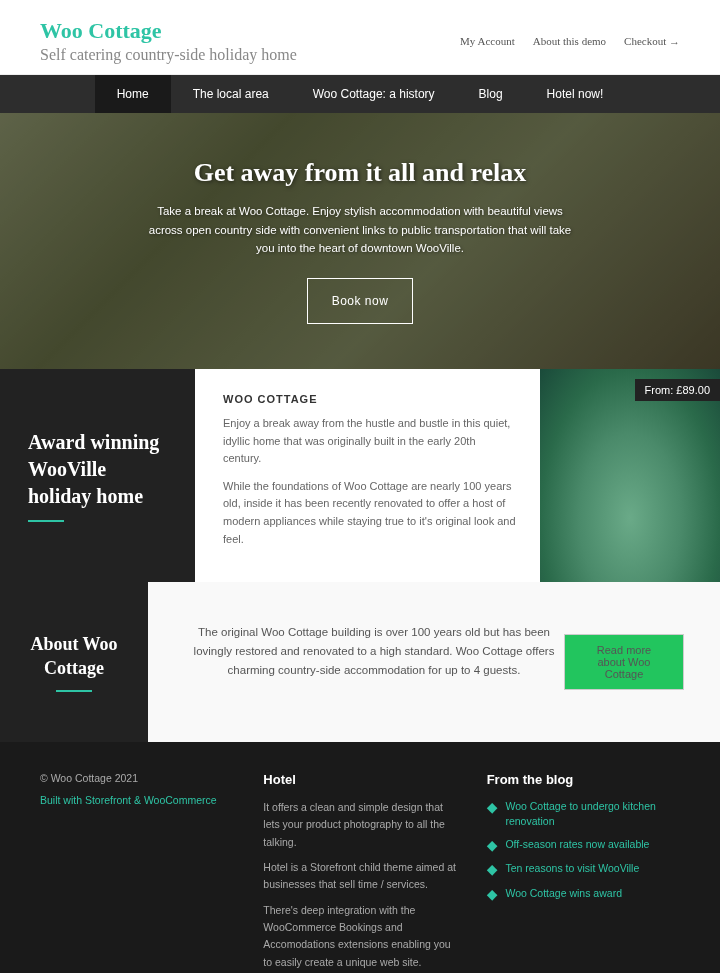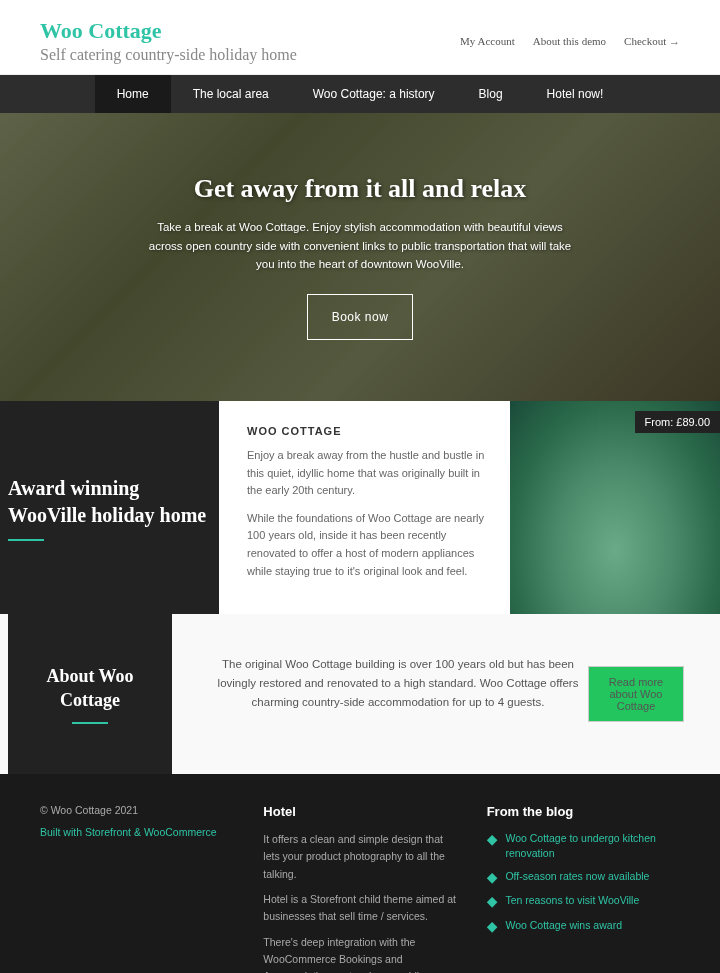--- a/index.html
+++ b/index.html
@@ -15,42 +15,42 @@
     .header-links a { color: #555; text-decoration: none; }
     .header-links .checkout { color: #555; }
     .header-links .checkout::after { content: ' →'; }
 
     
     .nav { background: #2d2d2d; display: flex; justify-content: center; gap: 0; }
     .nav a { color: #fff; text-decoration: none; font-size: 12px; padding: 12px 22px; display: block; font-family: Arial, sans-serif; }
     .nav a.active { background: #1a1a1a; }
 
     
-    .hero { position: relative; height: 288px; background: linear-gradient(rgba(0,0,0,0.35), rgba(0,0,0,0.45)), #5a6a55; display: flex; flex-direction: column; align-items: center; justify-content: center; text-align: center; overflow: hidden; }
+    .hero { position: relative; height: 256px; background: linear-gradient(rgba(0,0,0,0.35), rgba(0,0,0,0.45)), #5a6a55; display: flex; flex-direction: column; align-items: center; justify-content: center; text-align: center; overflow: hidden; }
     .hero-bg { position: absolute; top: 0; left: 0; width: 100%; height: 100%; background: linear-gradient(135deg, #7a8a6a 0%, #4a5a3a 30%, #6a7a5a 60%, #3a3a2a 100%); z-index: 0; }
     .hero-overlay { position: absolute; top: 0; left: 0; width: 100%; height: 100%; background: rgba(60,50,30,0.45); z-index: 1; }
     .hero-content { position: relative; z-index: 2; color: #fff; }
     .hero-title { font-size: 26px; font-weight: bold; margin-bottom: 14px; text-shadow: 1px 1px 4px rgba(0,0,0,0.6); }
     .hero-desc { font-size: 11.5px; max-width: 440px; margin: 0 auto 20px auto; line-height: 1.6; text-shadow: 1px 1px 3px rgba(0,0,0,0.5); font-family: Arial, sans-serif; }
     .hero-btn { background: transparent; border: 1.5px solid #fff; color: #fff; padding: 15px 24px; font-size: 12px; cursor: pointer; font-family: Arial, sans-serif; letter-spacing: 0.5px; }
 
     
     .mid-section { display: flex; min-height: 200px; }
-    .award-box { background: #222; color: #fff; width: 219px; flex-shrink: 0; display: flex; align-items: center; justify-content: center; padding: 30px 8px; }
+    .award-box { background: #222; color: #fff; width: 195px; flex-shrink: 0; display: flex; align-items: center; justify-content: center; padding: 30px 28px; }
     .award-text { font-size: 20px; font-weight: bold; line-height: 1.35; text-align: left; }
     .award-underline { width: 36px; height: 2px; background: #2ec4a5; margin-top: 10px; }
     .cottage-info { flex: 1; background: #fff; padding: 24px 24px 24px 28px; }
     .cottage-info h3 { font-size: 11px; font-weight: bold; color: #333; letter-spacing: 1px; text-transform: uppercase; margin-bottom: 10px; font-family: Arial, sans-serif; }
     .cottage-info p { font-size: 11px; color: #666; line-height: 1.6; margin-bottom: 10px; font-family: Arial, sans-serif; }
-    .cottage-image-box { width: 210px; flex-shrink: 0; position: relative; background: #8aaa8a; overflow: hidden; }
+    .cottage-image-box { width: 180px; flex-shrink: 0; position: relative; background: #8aaa8a; overflow: hidden; }
     .price-badge { position: absolute; top: 10px; right: 0; background: #222; color: #fff; font-size: 11px; padding: 5px 10px; font-family: Arial, sans-serif; }
 
     
     .about-section { display: flex; background: #f9f9f9; min-height: 160px; }
-    .about-label { background: #222; color: #fff; width: 164px; flex-shrink: 0; display: flex; align-items: center; justify-content: center; padding: 30px 20px; margin-left: 8px; }
+    .about-label { background: #222; color: #fff; width: 148px; flex-shrink: 0; display: flex; align-items: center; justify-content: center; padding: 30px 20px; }
     .about-label-text { font-size: 18px; font-weight: bold; line-height: 1.35; text-align: center; }
     .about-label-underline { width: 36px; height: 2px; background: #2ec4a5; margin: 10px auto 0 auto; }
     .about-content { flex: 1; padding: 30px 36px; display: flex; flex-direction: row; align-items: center; justify-content: center; }
     .about-desc { font-size: 11.5px; color: #555; text-align: center; line-height: 1.65; max-width: 380px; margin-bottom: 22px; font-family: Arial, sans-serif; }
     .about-buttons { display: flex; gap: 14px; }
     .about-btn { border: 1.5px solid #ccc; background: #22c55e; color: #555; font-size: 11px; padding: 9px 18px; cursor: pointer; font-family: Arial, sans-serif; }
 
     
     .footer { background: #1a1a1a; color: #ccc; display: flex; padding: 30px 40px 30px 40px; gap: 30px; font-size: 11px; font-family: Arial, sans-serif; }
     .footer-col { flex: 1; }

